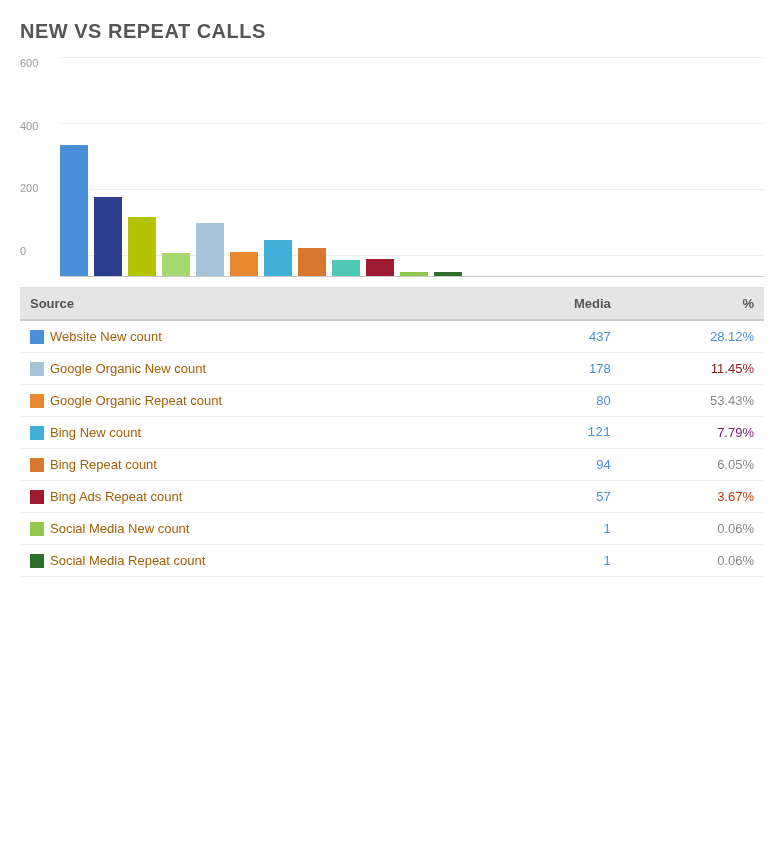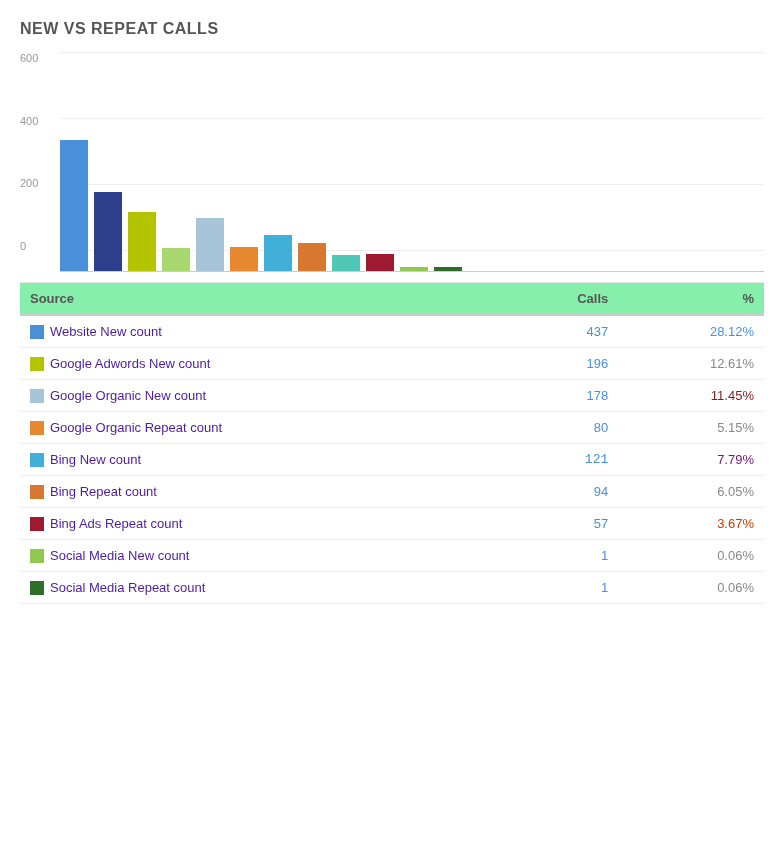--- a/index.html
+++ b/index.html
@@ -7,21 +7,21 @@
       font-family: Arial, sans-serif;
       background: #fff;
       color: #333;
       width: 784px;
       min-height: 858px;
     }
     .container {
       padding: 20px 20px 10px 20px;
     }
     .chart-title {
-      font-size: 16px;
+      font-size: 20px;
       font-weight: bold;
       color: #555;
       letter-spacing: 0.5px;
       margin-bottom: 14px;
       text-transform: uppercase;
     }
     .chart-area {
       position: relative;
       height: 220px;
       margin-bottom: 10px;
@@ -70,38 +70,38 @@
     }
     .table-wrapper {
       width: 100%;
     }
     table {
       width: 100%;
       border-collapse: collapse;
       font-size: 13px;
     }
     .table-header {
-      background: #86efac;
+      background: #e5e5e5;
       border-top: 1px solid #e0e0e0;
       border-bottom: 2px solid #ccc;
     }
     .table-header th {
       padding: 8px 10px;
       text-align: left;
       font-weight: bold;
       color: #555;
       font-size: 13px;
     }
     .table-header th.right {
       text-align: right;
     }
     .data-row td {
       padding: 8px 10px;
       border-bottom: 1px solid #eee;
-      color: #4c1d95;
+      color: #a16207;
       font-size: 13px;
     }
     .data-row td.right {
       text-align: right;
     }
     .color-swatch {
       display: inline-block;
       width: 14px;
       height: 14px;
       margin-right: 6px;
@@ -146,64 +146,54 @@
         <div class="bar" style="height: 4px; background: rgb(144, 200, 80); width: 28px; position: relative; z-index: 1; flex-shrink: 0; align-self: flex-end;"></div>
         <div class="bar" style="height: 4px; background: rgb(46, 110, 40); width: 28px; position: relative; z-index: 1; flex-shrink: 0; align-self: flex-end;"></div>
       </div>
   </div>
 
   <div class="table-wrapper">
     <table>
       <thead class="table-header">
         <tr>
           <th>Source</th>
-          <th class="right">Calls</th>
+          <th class="right">Media</th>
           <th class="right">%</th>
         </tr>
       </thead>
       <tbody id="table-body">
       <tr class="data-row">
             <td>
               <div class="source-cell">
                 <span class="color-swatch" style="background-color: rgb(74, 144, 217);"></span>
                 <span>Website New count</span>
               </div>
             </td>
             <td class="right" style="color: rgb(74, 144, 217);">437</td>
             <td class="right" style="color: rgb(74, 144, 217);">28.12%</td>
           </tr>
           <tr class="data-row">
             <td>
               <div class="source-cell">
-                <span class="color-swatch" style="background-color: rgb(181, 196, 0);"></span>
-                <span>Google Adwords New count</span>
-              </div>
-            </td>
-            <td class="right" style="color: rgb(74, 144, 217);">196</td>
-            <td class="right" style="color: rgb(136, 136, 136);">12.61%</td>
-          </tr>
-          <tr class="data-row">
-            <td>
-              <div class="source-cell">
                 <span class="color-swatch" style="background-color: rgb(168, 196, 216);"></span>
                 <span>Google Organic New count</span>
               </div>
             </td>
             <td class="right" style="color: rgb(74, 144, 217);">178</td>
             <td class="right" style="color: #7f1d1d;">11.45%</td>
           </tr>
           <tr class="data-row">
             <td>
               <div class="source-cell">
                 <span class="color-swatch" style="background-color: rgb(232, 136, 48);"></span>
                 <span>Google Organic Repeat count</span>
               </div>
             </td>
             <td class="right" style="color: rgb(74, 144, 217);">80</td>
-            <td class="right" style="color: rgb(136, 136, 136);">5.15%</td>
+            <td class="right" style="color: rgb(136, 136, 136);">53.43%</td>
           </tr>
           <tr class="data-row">
             <td>
               <div class="source-cell">
                 <span class="color-swatch" style="background-color: rgb(64, 176, 216);"></span>
                 <span>Bing New count</span>
               </div>
             </td>
             <td class="right" style="color: rgb(74, 144, 217); font-family: Liberation Mono, monospace;">121</td>
             <td class="right" style="color: #701a75;">7.79%</td>

